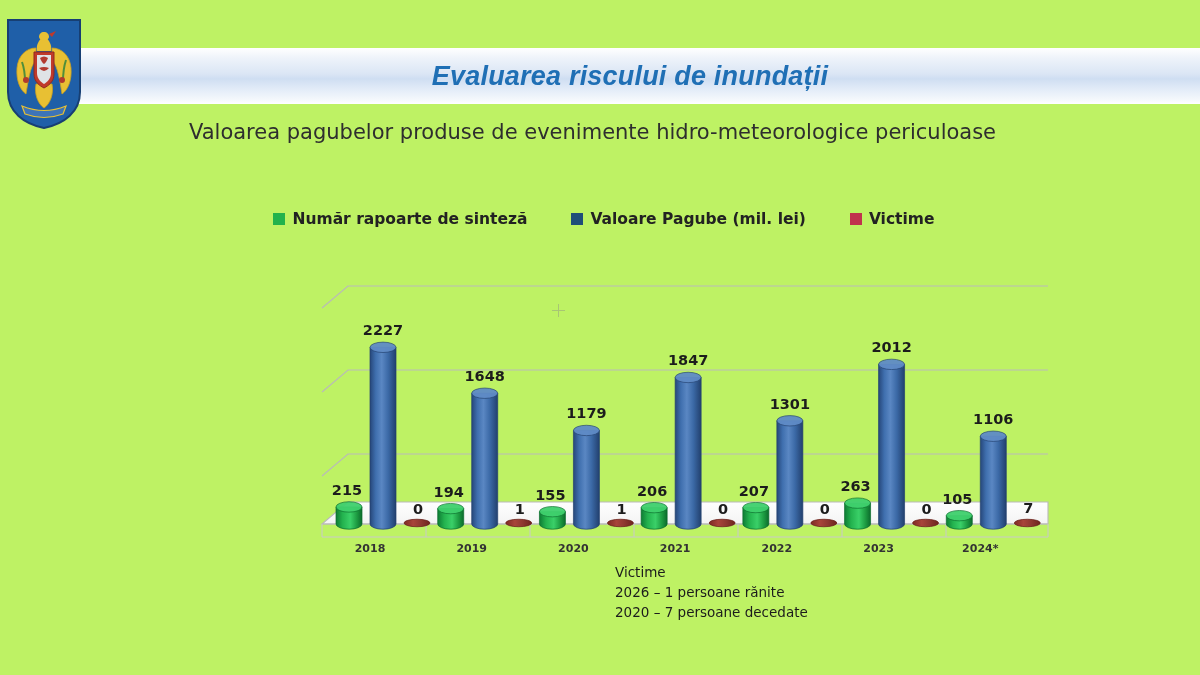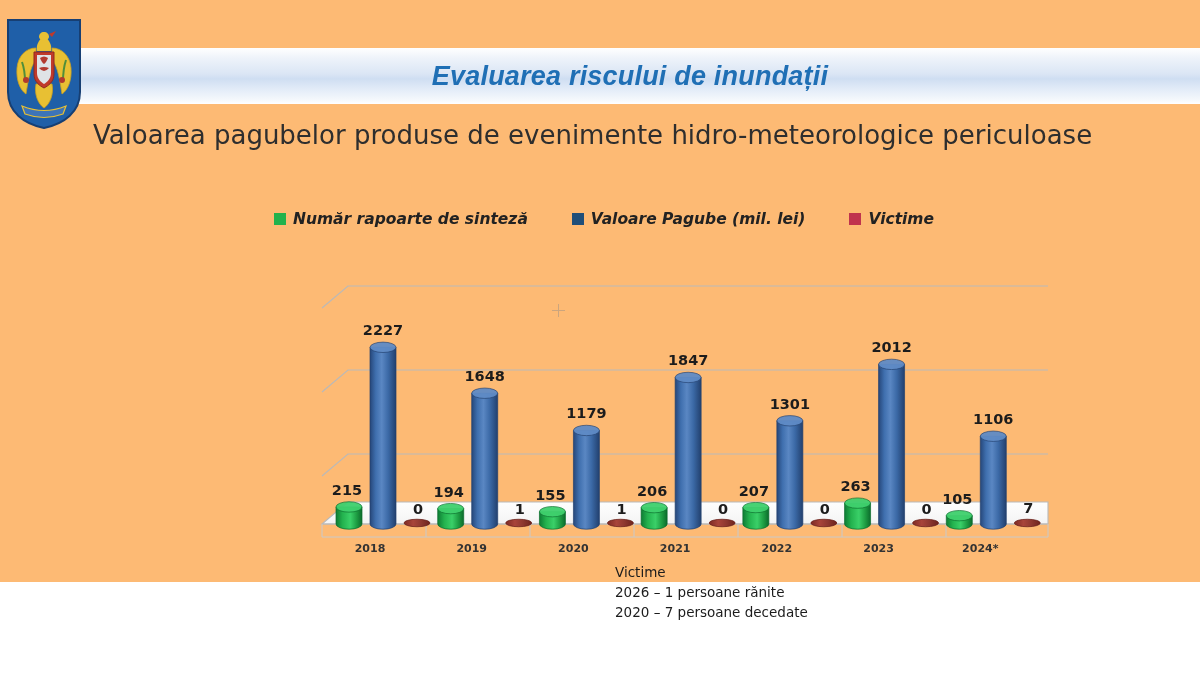--- a/index.html
+++ b/index.html
@@ -4,22 +4,22 @@
 <style>
   * { box-sizing: border-box; margin: 0; padding: 0; }
   html, body {
     width: 1200px; height: 675px;
     background: #ffffff;
     font-family: "Liberation Sans", sans-serif;
     overflow: hidden;
   }
   #slide {
     position: relative;
-    width: 1200px; height: 582px;
-    background: #fdba74;
+    width: 1200px; height: 675px;
+    background: #bef264;
   }
 
   
   .banner {
     position: absolute;
     left: 60px; top: 48px;
     width: 1140px; height: 56px;
     background: linear-gradient(to bottom,
         #ffffff 0%, #eef3fa 18%, #dbe6f5 46%, #cfdef2 55%,
         #e3ecf8 74%, #f4f8fc 92%, #ffffff 100%);
@@ -43,38 +43,38 @@
     left: 6px; top: 18px;
     width: 76px; height: 112px;
   }
 
   
   .subtitle {
     position: absolute;
     left: 0; top: 120px;
     width: 1185px;
     text-align: center;
-    font-size: 26px;
+    font-size: 21px;
     color: #2e2e2e;
     font-family: "DejaVu Sans", sans-serif;
     white-space: nowrap;
   }
 
   
   .legend {
     position: absolute;
     left: 0; top: 210px;
     width: 1200px;
     display: flex;
     justify-content: center;
     align-items: center;
     gap: 44px;
     padding-left: 8px;
   }
-  .legend-item { display: flex; align-items: center; gap: 7px; font-style: italic; }
+  .legend-item { display: flex; align-items: center; gap: 7px; }
   .legend-swatch { width: 12px; height: 12px; display: block; }
   .legend-label {
     font-size: 15.5px;
     font-weight: bold;
     color: #222;
     white-space: nowrap;
     font-family: "DejaVu Sans", sans-serif;
   }
 
   

